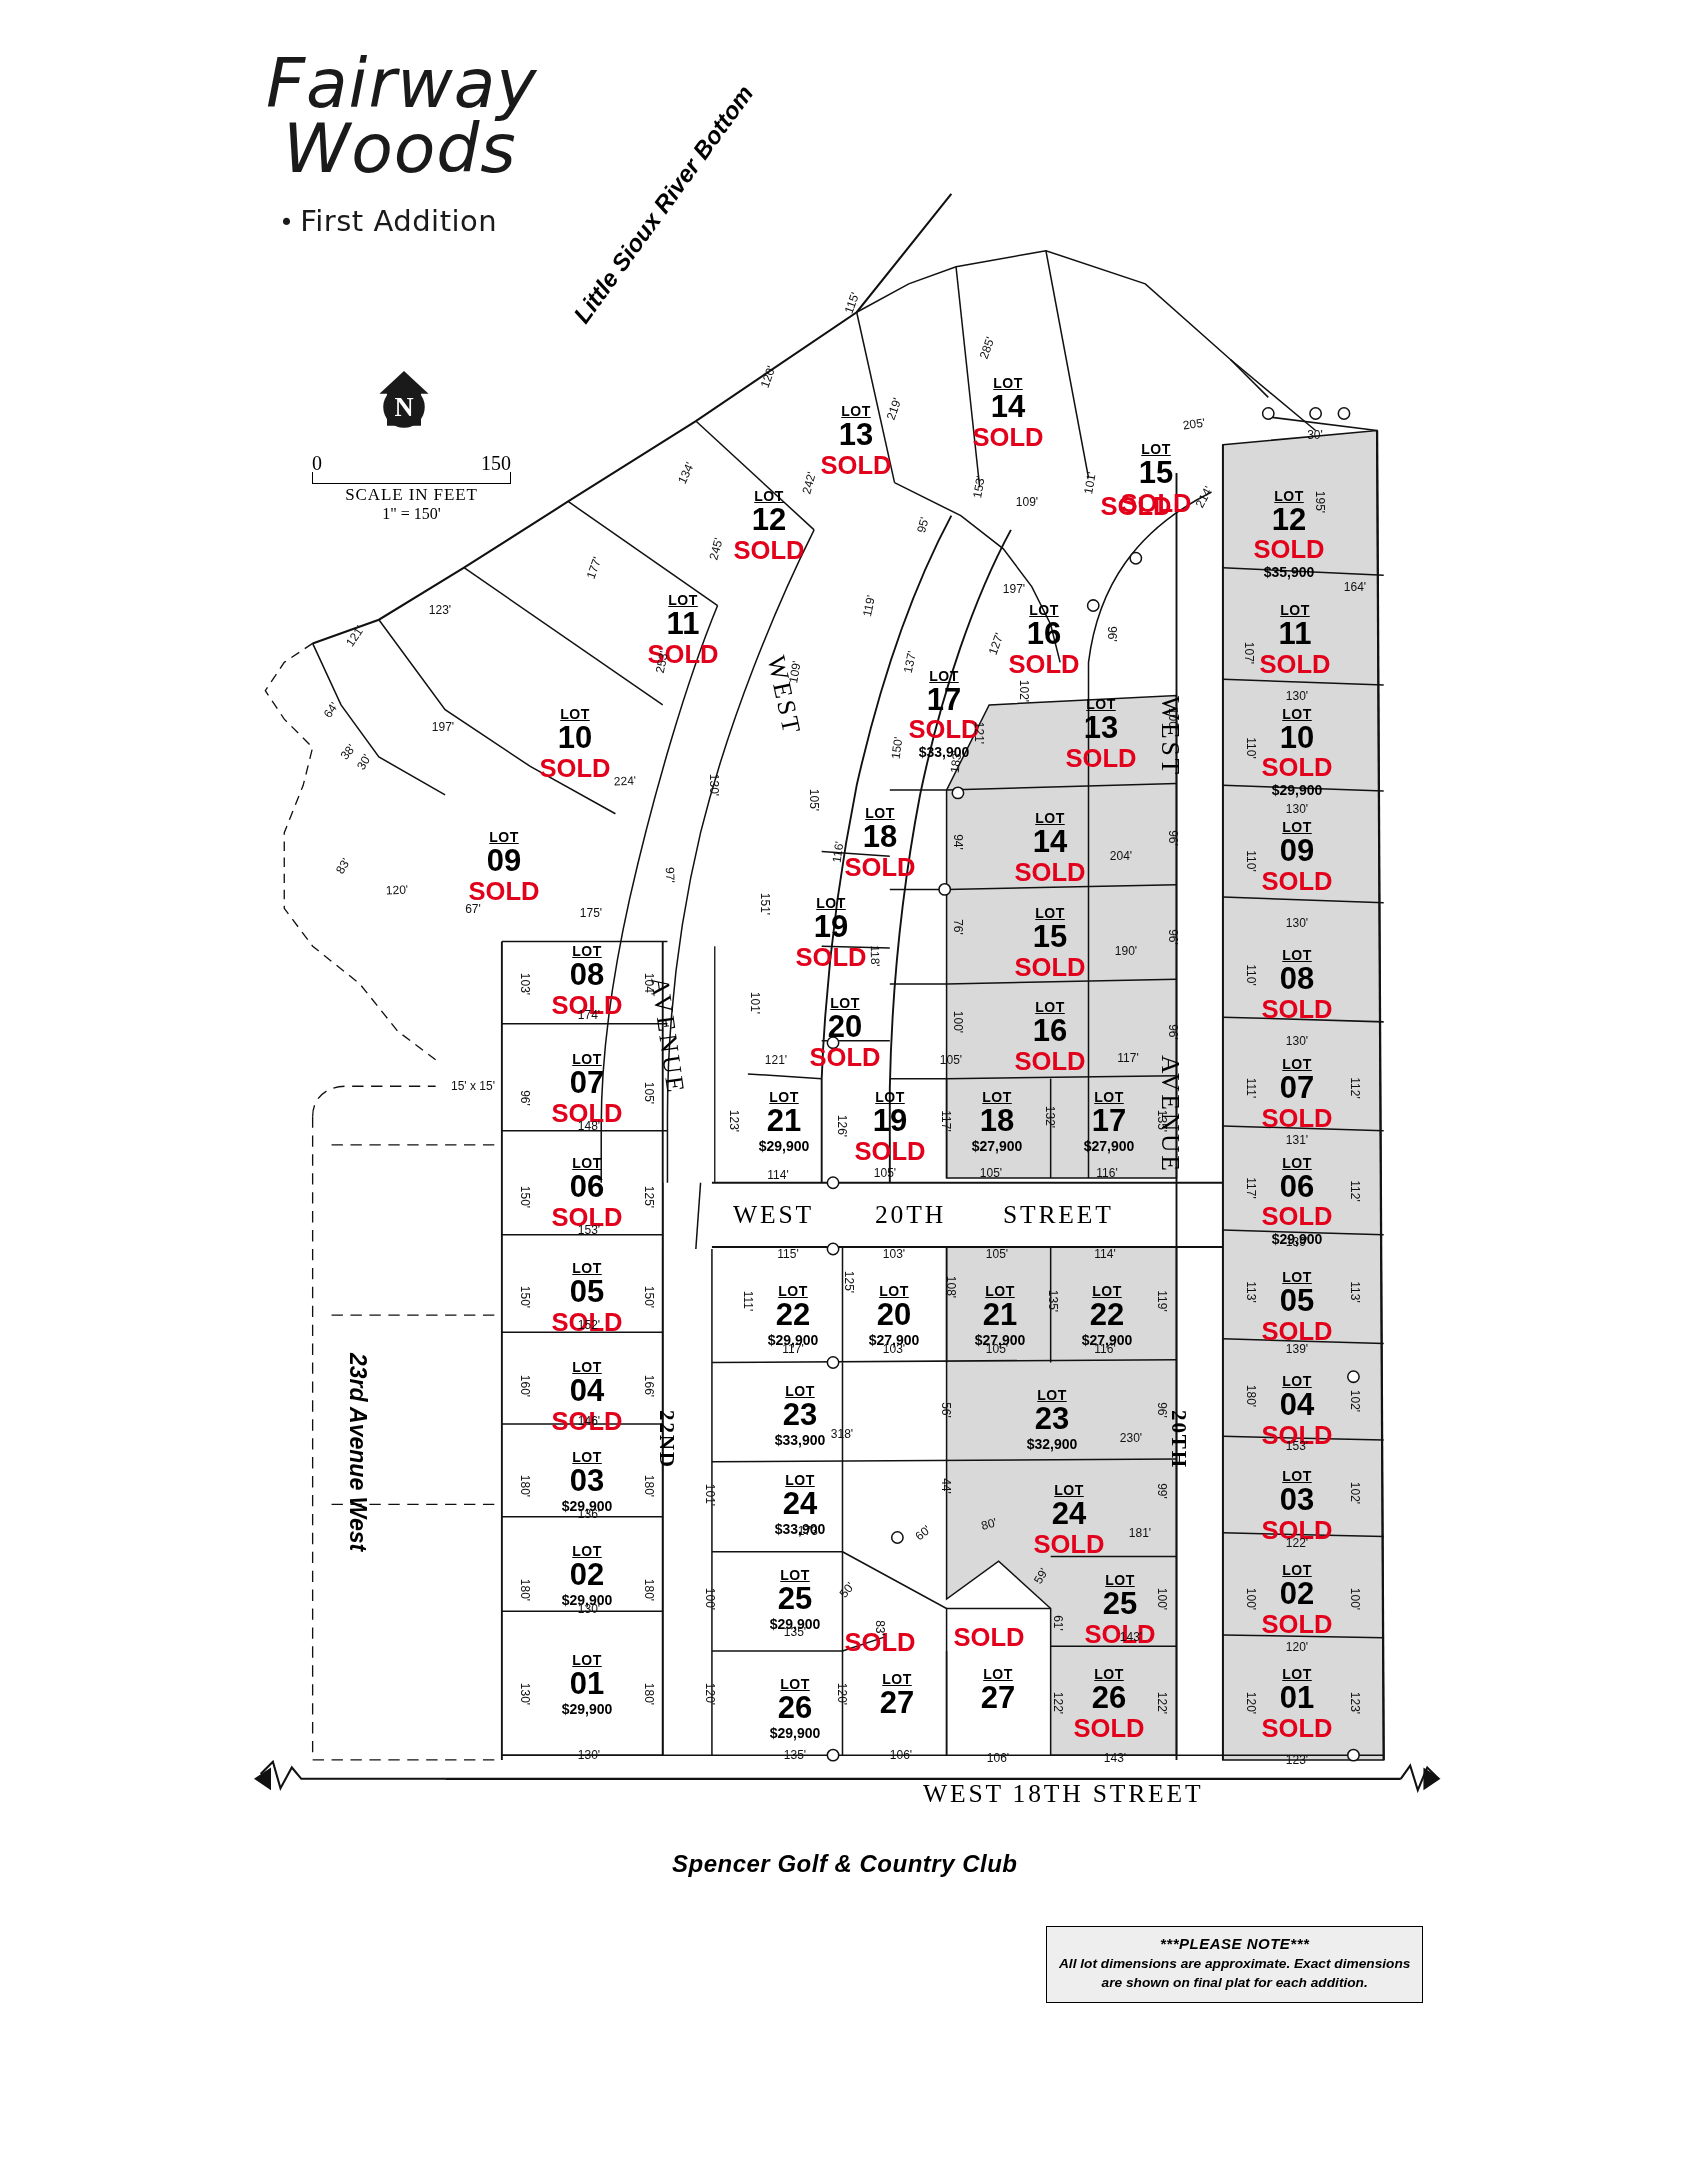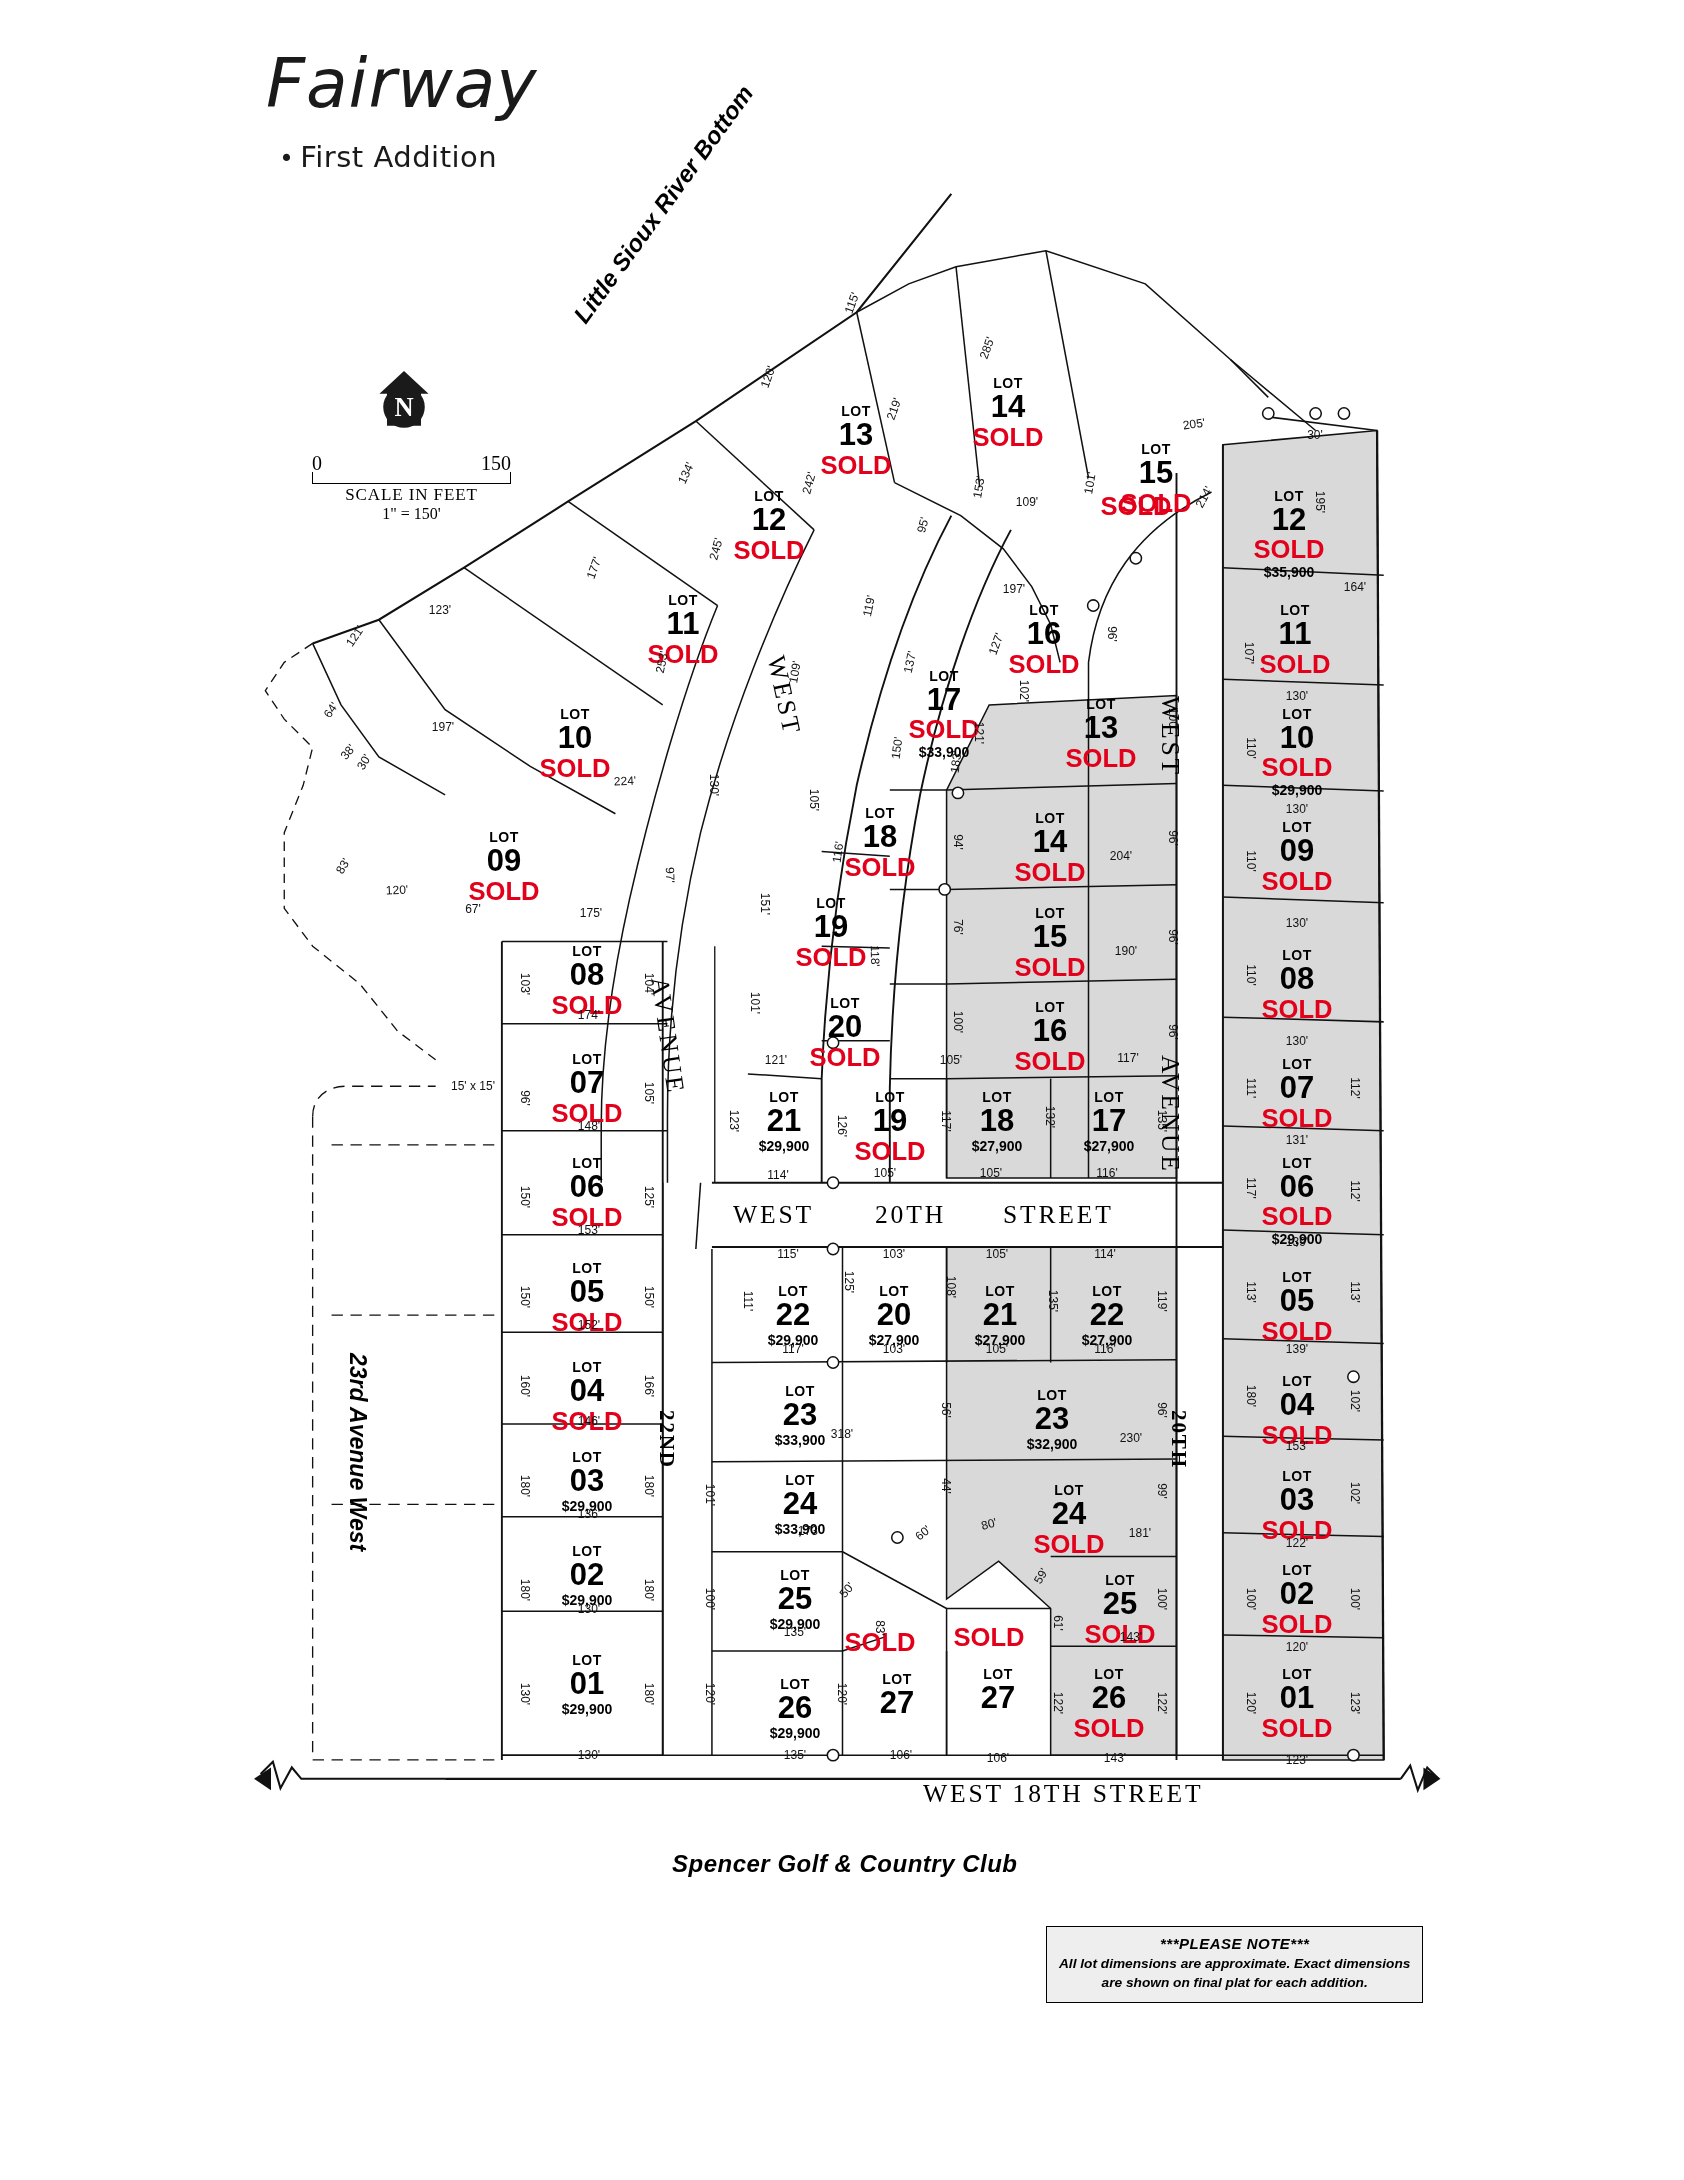--- a/index.html
+++ b/index.html
@@ -106,20 +106,21 @@
     width: 114px;
     margin-left: -57px;
     line-height: 1;
   }
   .lot .lot-word {
     font-family: "Liberation Sans", sans-serif;
     font-weight: bold;
     font-size: 14px;
     letter-spacing: 0.5px;
     display: block;
+    text-decoration: underline;
   }
   .lot .lot-num {
     font-family: "Liberation Sans", sans-serif;
     font-weight: bold;
     font-size: 31px;
     display: block;
     margin-top: 0.9px;
   }
   .lot .lot-status {
     font-family: "Liberation Sans", sans-serif;
@@ -221,20 +222,21 @@
     font-size: 13.7px;
     line-height: 1.35;
     margin-top: 3.8px;
   }
 </style>
 </head>
 <body>
 
 <div id="title-block">
   <div class="title-line">Fairway</div>
+  <div class="title-line second">Woods</div>
   <div id="addition-list">
     <div class="addition-item">First Addition</div>
   </div>
 </div>
 
 <div id="north-arrow">
   <svg width="102" height="74" viewBox="0 0 108 78">
     <path d="M54 2 L80 26 L72 26 L72 60 L36 60 L36 26 L28 26 Z" fill="#1a1a1a"></path>
     <circle cx="54" cy="40" r="22" fill="#1a1a1a"></circle>
     <text x="54" y="50" font-family="Liberation Serif, serif" font-size="28" font-weight="bold" fill="#ffffff" text-anchor="middle">N</text>

